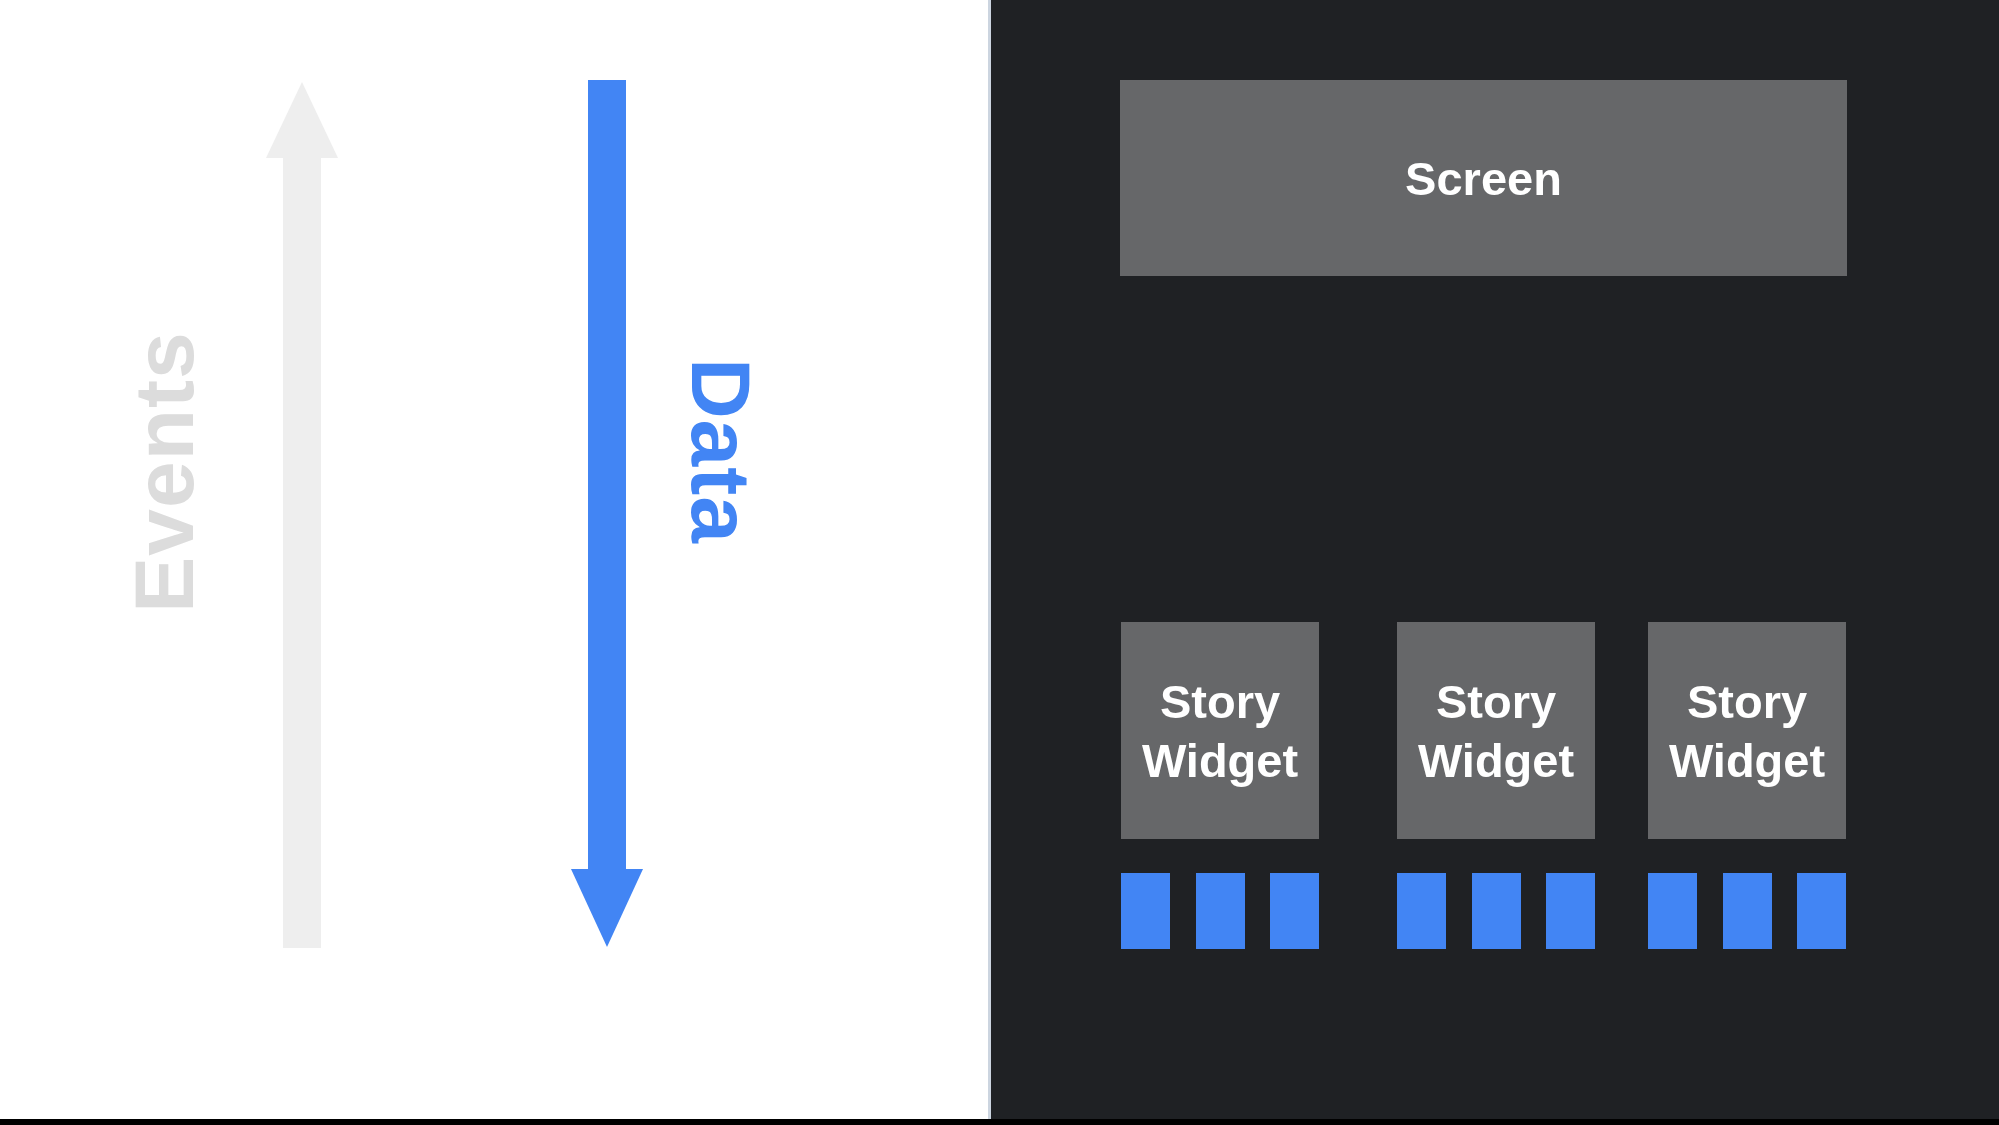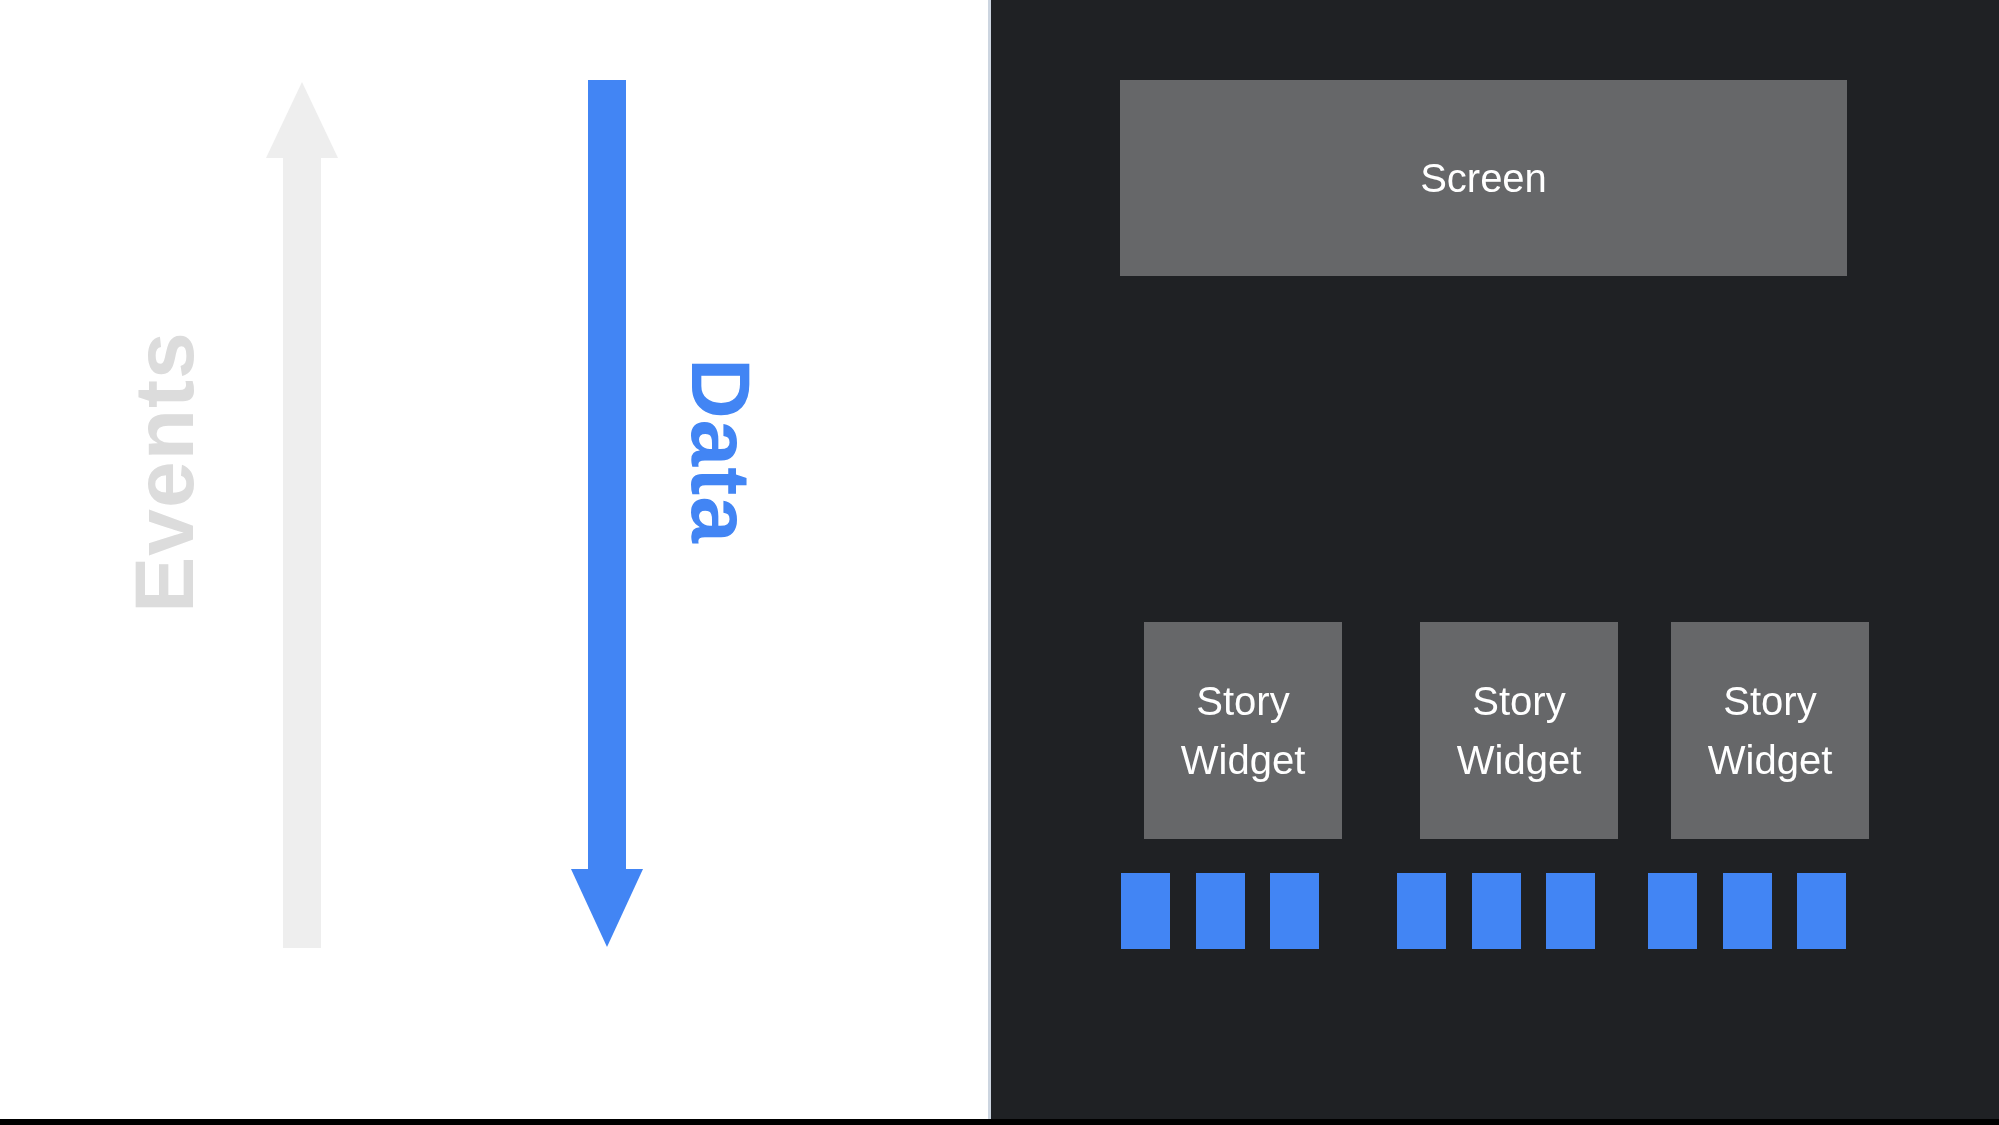--- a/index.html
+++ b/index.html
@@ -74,28 +74,28 @@
   .right-panel{
     position:absolute;left:991px;top:0;
     width:1008px;height:1125px;
     background:var(--background-right);
   }
   .box{
     position:absolute;
     background:var(--box-gray);
     color:var(--label-white);
     display:flex;align-items:center;justify-content:center;
-    font-size:40px;
-    font-weight:400;
+    font-size:47px;
+    font-weight:700;
   }
   .screen-box{left:1120px;top:80px;width:727px;height:196px;}
   .newsfeed-box{left:1120px;top:342px;width:727px;height:215px;}
   .story-box{
     top:622px;width:198px;height:217px;
-    text-align:center;line-height:59px;margin-left:23px;
+    text-align:center;line-height:59px;
   }
   .story-1{left:1121px;}
   .story-2{left:1397px;}
   .story-3{left:1648px;}
   .tick-group{
     position:absolute;top:873px;width:198px;height:76px;
     display:flex;justify-content:space-between;
   }
   .ticks-1{left:1121px;}
   .ticks-2{left:1397px;}

